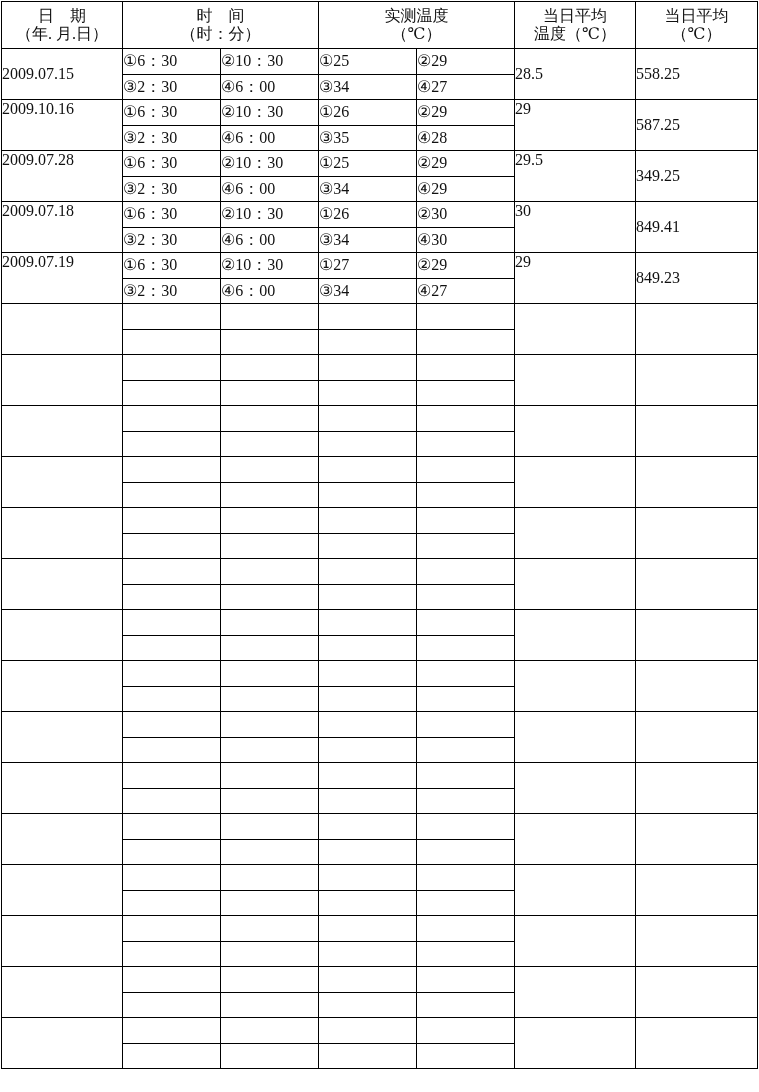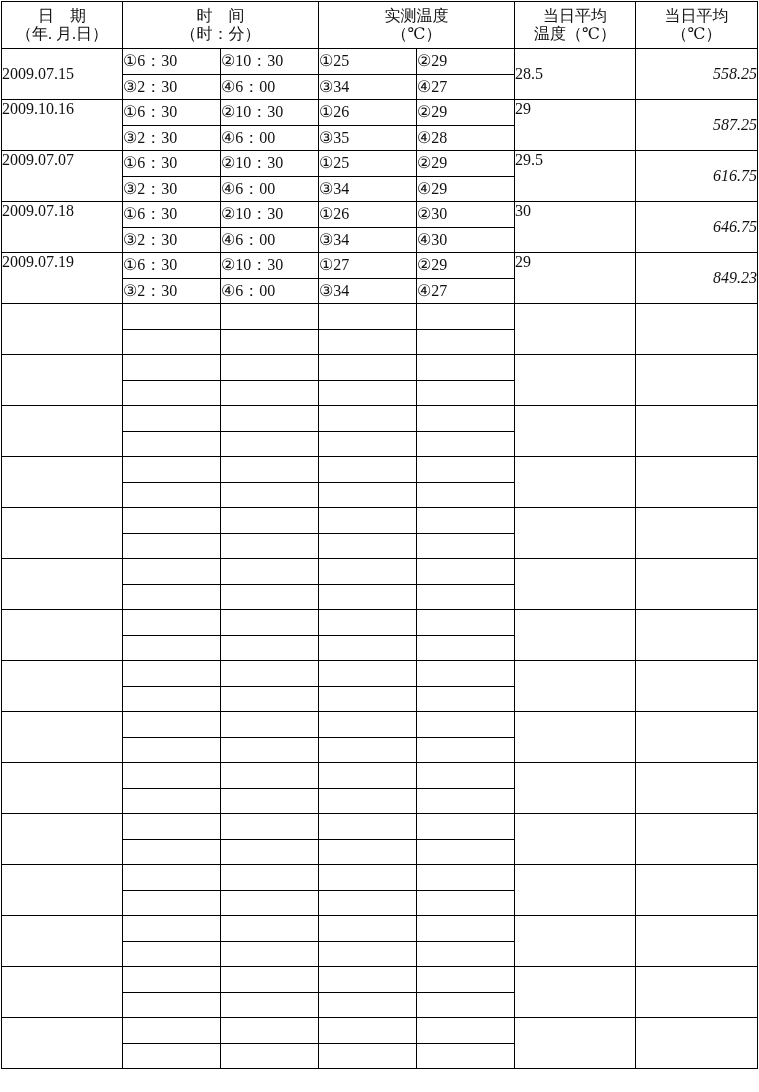--- a/index.html
+++ b/index.html
@@ -8,21 +8,21 @@
   table.temp { position: absolute; left: 1px; top: 1px; border-collapse: collapse;
                table-layout: fixed; width: 756px; padding-left: 13px; }
   table.temp td, table.temp th { border: 1.5px solid #000; padding: 0; font-weight: normal;
                font-size: 16px; line-height: 18px; }
   th.hdr { height: 46px; text-align: center; vertical-align: middle; line-height: 22px; }
   td.half { height: 24.5px; text-align: left; padding-left: 8px; vertical-align: middle; }
   td.date { vertical-align: top; padding-top: 13px; }
   td.date.mid { vertical-align: middle; padding-top: 0; }
   td.avg { vertical-align: top; padding-top: 13px; }
   td.avg.mid { vertical-align: middle; padding-top: 0; }
-  td.cum { text-align: right; vertical-align: middle; font-style: italic; }
+  td.cum { text-align: left; vertical-align: middle; }
   .l { display: block; }
 </style>
 </head>
 <body>
 
 <table class="temp">
   <colgroup>
     <col style="width:121px">
       <col style="width:98px">
       <col style="width:98px">
@@ -80,42 +80,42 @@
         <td class="avg" rowspan="2">29</td>
         <td class="cum" rowspan="2">587.25</td>
       </tr>
       <tr>
         <td class="half">③2：30</td>
         <td class="half">④6：00</td>
         <td class="half">③35</td>
         <td class="half">④28</td>
       </tr>
       <tr>
-        <td class="date" rowspan="2">2009.07.07</td>
+        <td class="date" rowspan="2">2009.07.28</td>
         <td class="half">①6：30</td>
         <td class="half">②10：30</td>
         <td class="half">①25</td>
         <td class="half">②29</td>
         <td class="avg" rowspan="2">29.5</td>
-        <td class="cum" rowspan="2">616.75</td>
+        <td class="cum" rowspan="2">349.25</td>
       </tr>
       <tr>
         <td class="half">③2：30</td>
         <td class="half">④6：00</td>
         <td class="half">③34</td>
         <td class="half">④29</td>
       </tr>
       <tr>
         <td class="date" rowspan="2">2009.07.18</td>
         <td class="half">①6：30</td>
         <td class="half">②10：30</td>
         <td class="half">①26</td>
         <td class="half">②30</td>
         <td class="avg" rowspan="2">30</td>
-        <td class="cum" rowspan="2">646.75</td>
+        <td class="cum" rowspan="2">849.41</td>
       </tr>
       <tr>
         <td class="half">③2：30</td>
         <td class="half">④6：00</td>
         <td class="half">③34</td>
         <td class="half">④30</td>
       </tr>
       <tr>
         <td class="date" rowspan="2">2009.07.19</td>
         <td class="half">①6：30</td>

